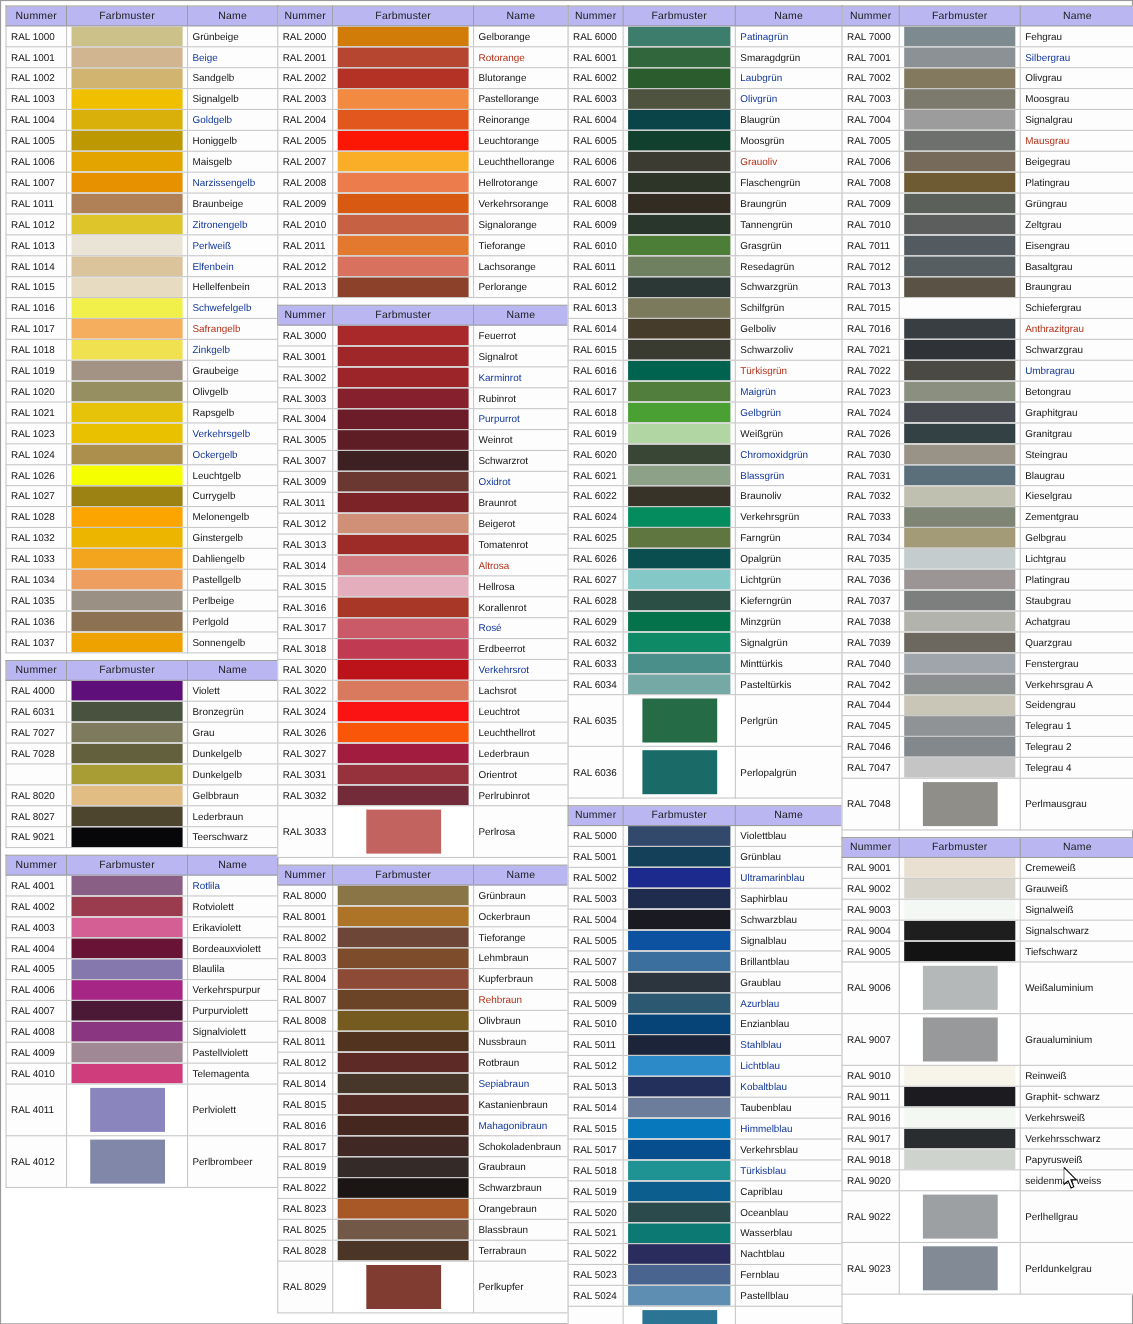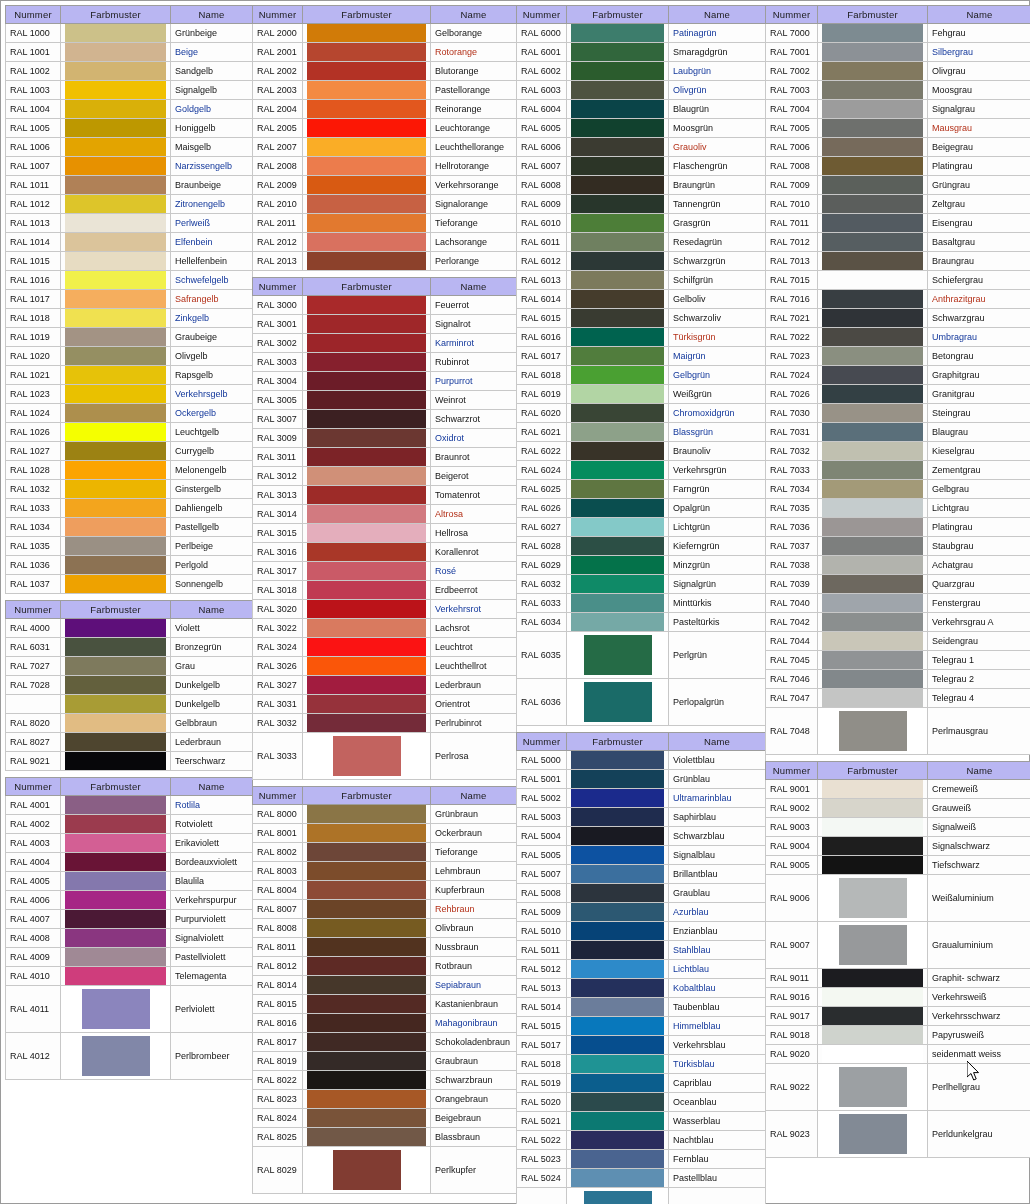--- a/index.html
+++ b/index.html
@@ -888,32 +888,32 @@
               <td class="nm">Schwarzbraun</td>
             </tr>
             <tr>
               <td class="num">RAL 8023</td>
               <td class="swatch">
                 <span class="chip" style="background: rgb(167, 88, 38);"></span>
               </td>
               <td class="nm">Orangebraun</td>
             </tr>
             <tr>
-              <td class="num">RAL 8024</td>
-              <td class="swatch">
-                <span class="chip" style="background: rgb(121, 83, 57);"></span>
-              </td>
-              <td class="nm">Beigebraun</td>
-            </tr>
-            <tr>
               <td class="num">RAL 8025</td>
               <td class="swatch">
                 <span class="chip" style="background: rgb(113, 88, 71);"></span>
               </td>
               <td class="nm">Blassbraun</td>
+            </tr>
+            <tr>
+              <td class="num">RAL 8028</td>
+              <td class="swatch">
+                <span class="chip" style="background: rgb(74, 53, 38);"></span>
+              </td>
+              <td class="nm">Terrabraun</td>
             </tr>
             <tr class="pearl">
               <td class="num">RAL 8029</td>
               <td class="swatch"><span class="chip" style="background: rgb(129, 60, 50);"></span></td>
               <td class="nm">Perlkupfer</td>
             </tr>
           </tbody>
         </table>
       </div>
     <div class="col col3" id="col3">
@@ -1677,20 +1677,27 @@
               <td class="num">RAL 9006</td>
               <td class="swatch"><span class="chip" style="background: rgb(181, 184, 184);"></span></td>
               <td class="nm">Weißaluminium</td>
             </tr>
             <tr class="pearl">
               <td class="num">RAL 9007</td>
               <td class="swatch"><span class="chip" style="background: rgb(151, 153, 155);"></span></td>
               <td class="nm">Graualuminium</td>
             </tr>
             <tr>
+              <td class="num">RAL 9010</td>
+              <td class="swatch">
+                <span class="chip" style="background: rgb(247, 244, 234);"></span>
+              </td>
+              <td class="nm">Reinweiß</td>
+            </tr>
+            <tr>
               <td class="num">RAL 9011</td>
               <td class="swatch">
                 <span class="chip" style="background: rgb(28, 28, 32);"></span>
               </td>
               <td class="nm">Graphit- schwarz</td>
             </tr>
             <tr>
               <td class="num">RAL 9016</td>
               <td class="swatch">
                 <span class="chip" style="background: rgb(244, 248, 242);"></span>

